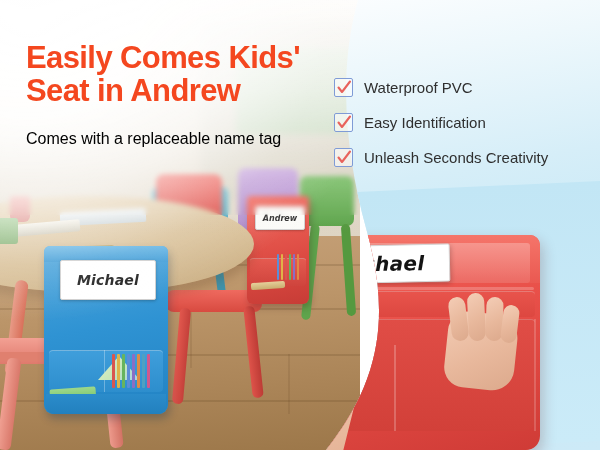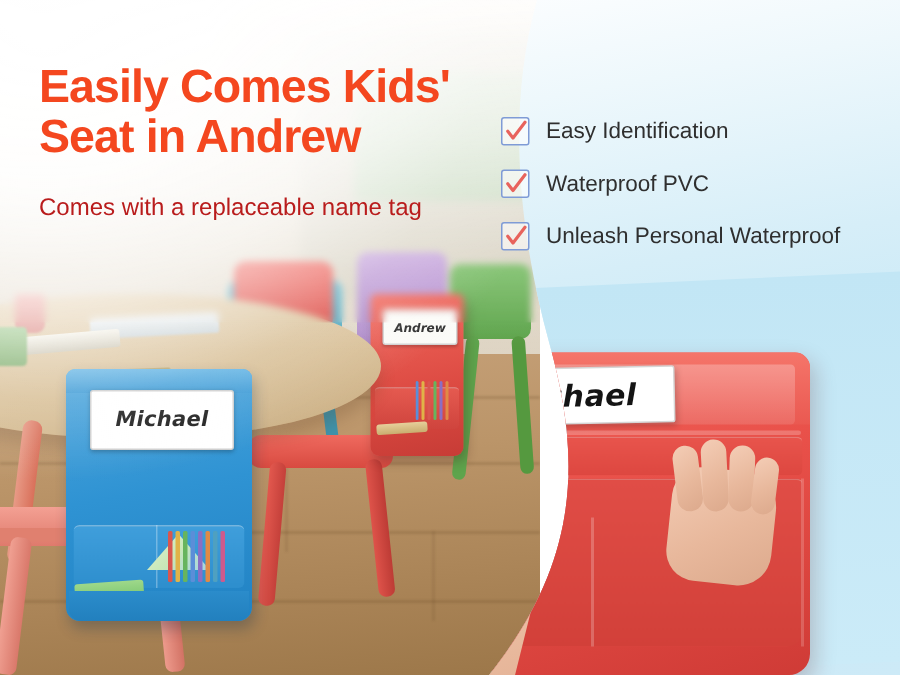--- a/index.html
+++ b/index.html
@@ -194,21 +194,21 @@
 
   
   .sliver { position:absolute; left:34px; top:212px; width:34px; height:238px;
             background:linear-gradient(180deg,#e9e2d4 0%,#c9a57d 24%,#b8946a 60%,#a78457 100%); }
 
   
   .headline { position:absolute; left:26px; top:42px; width:300px; z-index:40;
               font-size:31px; line-height:1.06; font-weight:700; letter-spacing:-.6px; }
   .headline .l2 { display:block; }
   .subtitle { position:absolute; left:26px; top:128px; width:270px; z-index:40;
-              font-size:16px; line-height:1.32; color:#b91c1c; }
+              font-size:16px; line-height:1.32; color:#000000; }
 
   .checklist { position:absolute; left:334px; top:76px; z-index:40; }
   .check-row { display:flex; align-items:center; height:22px; margin-bottom:13px; }
   .checkbox { width:19px; height:19px; border:1.5px solid #7f9bd6; border-radius:2px;
               background:rgba(255,255,255,.55); position:relative; flex:0 0 auto; }
   .checkbox svg { position:absolute; left:1px; top:1px; }
   .check-label { margin-left:11px; font-size:15px; color:#2f2f2f; white-space:nowrap; }
 </style>
 </head>
 <body>
@@ -352,33 +352,33 @@
 
   <p class="subtitle">Comes with a replaceable name tag</p>
 
   <div class="checklist">
     <div class="check-row">
       <span class="checkbox">
         <svg width="16" height="16" viewBox="0 0 16 16">
           <path d="M2.5 7.5 L6 12 L14 1.5" fill="none" stroke="#e8635c" stroke-width="2.1" stroke-linecap="round" stroke-linejoin="round"></path>
         </svg>
       </span>
-      <span class="check-label">Easy Identification</span>
+      <span class="check-label">Waterproof PVC</span>
     </div>
     <div class="check-row">
       <span class="checkbox">
         <svg width="16" height="16" viewBox="0 0 16 16">
           <path d="M2.5 7.5 L6 12 L14 1.5" fill="none" stroke="#e8635c" stroke-width="2.1" stroke-linecap="round" stroke-linejoin="round"></path>
         </svg>
       </span>
-      <span class="check-label">Waterproof PVC</span>
+      <span class="check-label">Easy Identification</span>
     </div>
     <div class="check-row">
       <span class="checkbox">
         <svg width="16" height="16" viewBox="0 0 16 16">
           <path d="M2.5 7.5 L6 12 L14 1.5" fill="none" stroke="#e8635c" stroke-width="2.1" stroke-linecap="round" stroke-linejoin="round"></path>
         </svg>
       </span>
-      <span class="check-label">Unleash Personal Waterproof</span>
+      <span class="check-label">Unleash Seconds Creativity</span>
     </div>
   </div>
 
 </div>
 
 </body></html>

